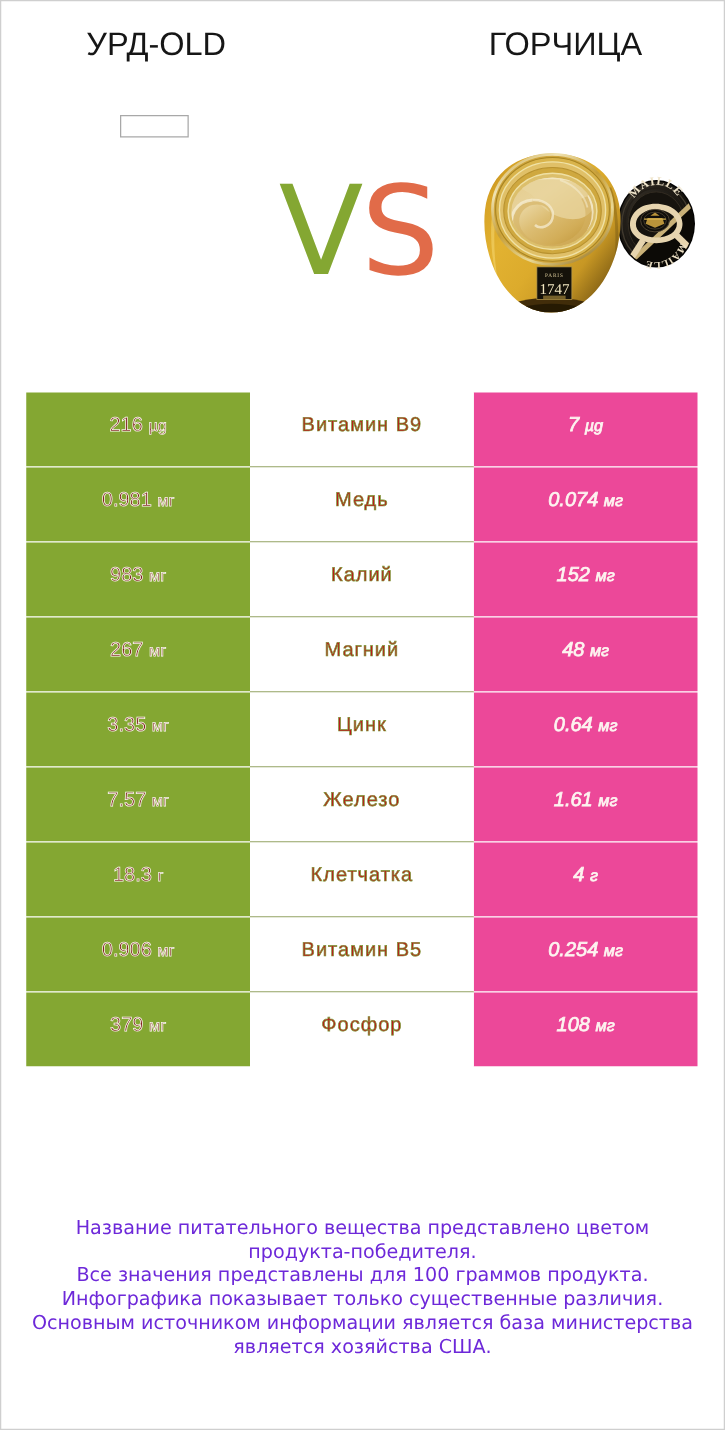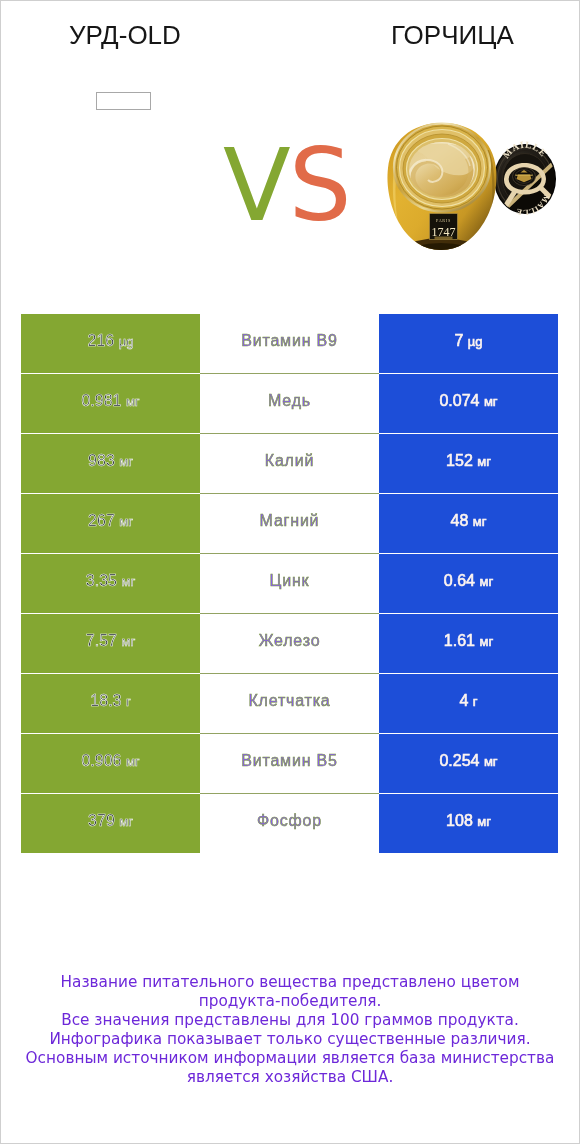--- a/index.html
+++ b/index.html
@@ -23,25 +23,25 @@
   .vs .v{color:#84a732;}
   .vs .s{color:#e16b49;}
   .jar-wrap{position:absolute;left:0px;top:0px;width:580px;height:290px;}
   .jar-svg{position:absolute;left:380px;top:105px;display:block;}
 
   
   .table{position:absolute;left:21px;top:314px;width:537px;}
   .row{display:flex;height:59px;margin-bottom:1px;}
   .row:last-child{margin-bottom:0;}
   .cell{width:179px;display:flex;align-items:center;justify-content:center;box-sizing:border-box;}
-  .cell.left{background:#84a732;color:#0f172a;}
+  .cell.left{background:#84a732;color:#7f1d1d;}
   .cell.left .val{-webkit-text-stroke:0.6px #f8fced;}
-  .cell.right{background:#1d4ed8;color:#fdf4f0;}
+  .cell.right{background:#ec4899;color:#fdf4f0;font-style:italic;}
   .cell.right .val{-webkit-text-stroke:0.6px #fdf4f0;}
-  .cell.mid{background:#ffffff;color:#8b5cf6;position:relative;}
+  .cell.mid{background:#ffffff;color:#b91c1c;position:relative;}
   .cell.mid::after{content:"";position:absolute;left:0;right:0;bottom:-1px;height:1px;background:#94a464;}
   .row:last-child .cell.mid::after{display:none;}
   .val{font-size:16px;font-weight:400;white-space:nowrap;letter-spacing:0;line-height:1;position:relative;top:-2.5px;}
   .val .u{font-size:13px;font-weight:400;}
   .nut{font-size:16px;font-weight:400;letter-spacing:0.8px;-webkit-text-stroke:0.55px #7a9b37;white-space:nowrap;line-height:1;position:relative;top:-3px;}
 
   
   .footer{position:absolute;left:0;top:973px;width:580px;text-align:center;color:#6d28d9;
           font-family:"DejaVu Sans",sans-serif;font-size:15.3px;line-height:19px;}
   .footer div{white-space:nowrap;}

